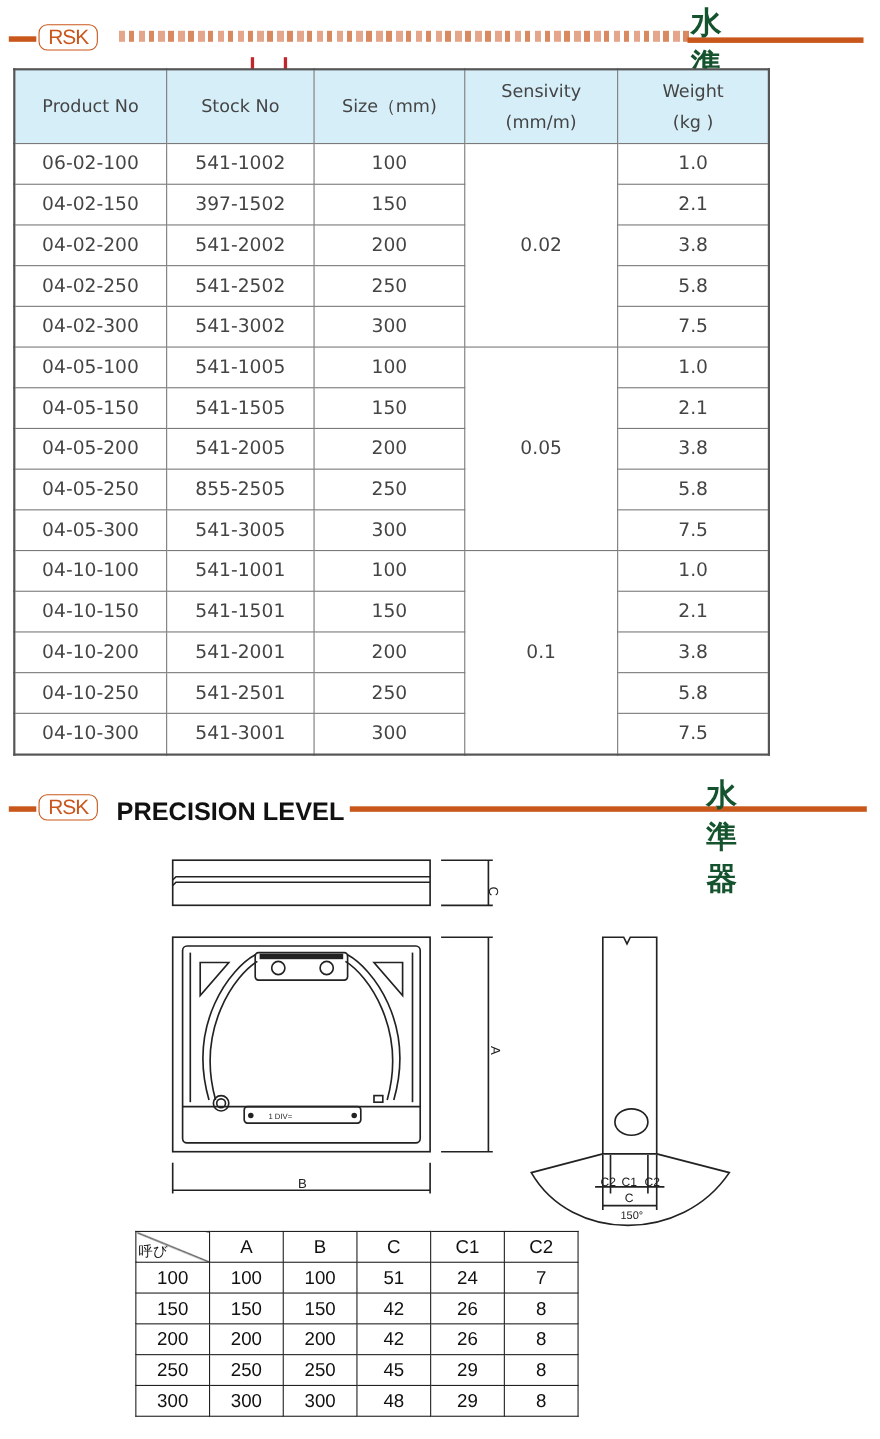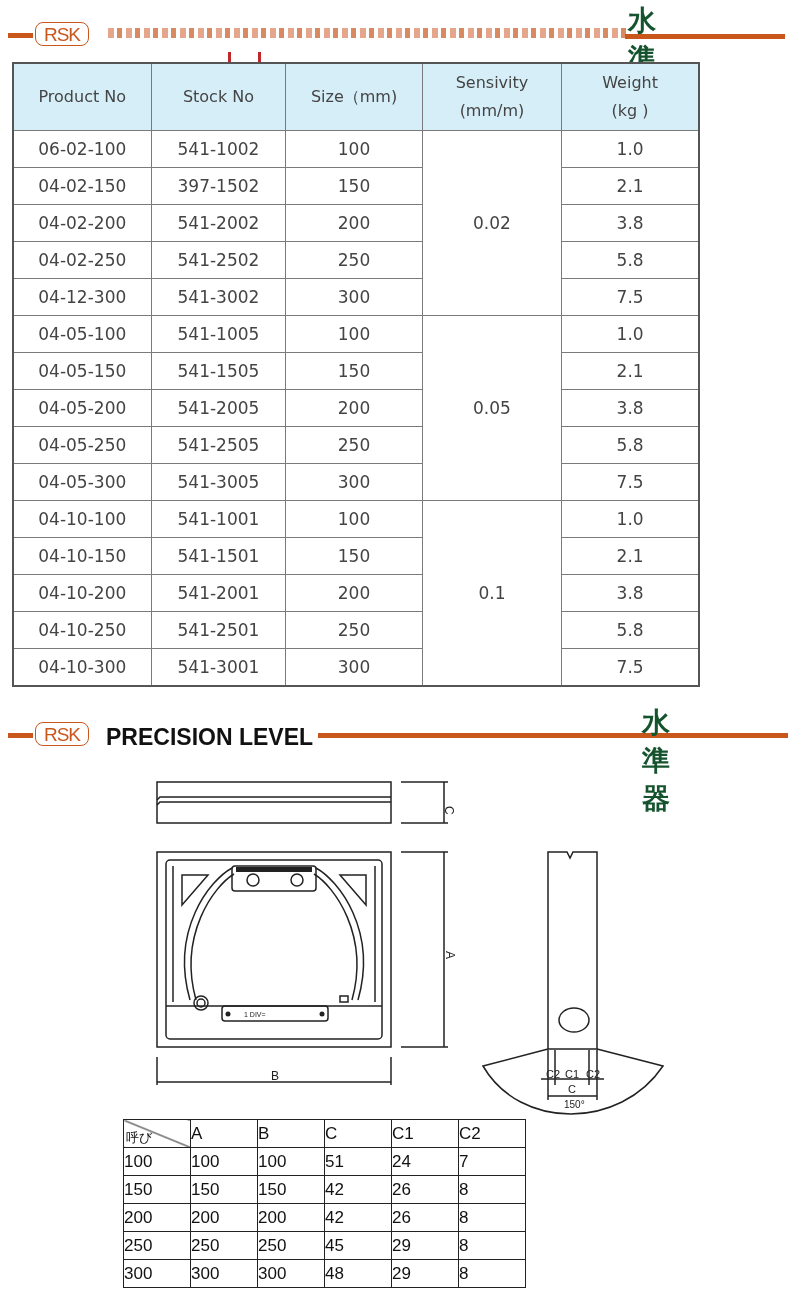--- a/index.html
+++ b/index.html
@@ -29,21 +29,21 @@
 
   table.spec { position:absolute; left:12px; top:62px; width:688px; border-collapse:collapse; font-family:"DejaVu Sans", sans-serif; }
   table.spec th, table.spec td { border:1px solid #7a7a7a; text-align:center; font-size:17px; color:#444; padding:0; }
   table.spec th { background:#d6eef8; font-weight:normal; height:66px; line-height:28px; font-size:16px; }
   table.spec td { height:36px; background:#fff; }
   table.spec { border:2px solid #555; }
 
   .drawing { position:absolute; left:0; top:760px; width:800px; height:360px; }
 
   table.dims { position:absolute; left:123px; top:1119px; border-collapse:collapse; font-family:"Liberation Sans", sans-serif; }
-  table.dims th, table.dims td { border:1.5px solid #222; text-align:left; font-size:17px; color:#111; width:66px; height:27px; padding:0; font-weight:normal; }
+  table.dims th, table.dims td { border:1.5px solid #222; text-align:center; font-size:17px; color:#111; width:66px; height:27px; padding:0; font-weight:normal; }
   table.dims th.diag { position:relative; background:linear-gradient(to top right, transparent calc(50% - 1px), #222 50%, transparent calc(50% + 1px)); }
   table.dims th.diag span { position:absolute; left:2px; bottom:0; font-size:13px; }
 </style>
 </head>
 <body>
 
 <div class="hdr hdr1">
   <div class="bar-left"></div>
   <div class="logo">RSK</div>
   <div class="scribble"></div>
@@ -89,21 +89,21 @@
         <td>200</td>
         <td>3.8</td>
       </tr>
       <tr>
         <td>04-02-250</td>
         <td>541-2502</td>
         <td>250</td>
         <td>5.8</td>
       </tr>
       <tr>
-        <td>04-12-300</td>
+        <td>04-02-300</td>
         <td>541-3002</td>
         <td>300</td>
         <td>7.5</td>
       </tr>
       <tr>
         <td>04-05-100</td>
         <td>541-1005</td>
         <td>100</td>
         <td rowspan="5">0.05</td>
         <td>1.0</td>
@@ -115,21 +115,21 @@
         <td>2.1</td>
       </tr>
       <tr>
         <td>04-05-200</td>
         <td>541-2005</td>
         <td>200</td>
         <td>3.8</td>
       </tr>
       <tr>
         <td>04-05-250</td>
-        <td>541-2505</td>
+        <td>855-2505</td>
         <td>250</td>
         <td>5.8</td>
       </tr>
       <tr>
         <td>04-05-300</td>
         <td>541-3005</td>
         <td>300</td>
         <td>7.5</td>
       </tr>
       <tr>

